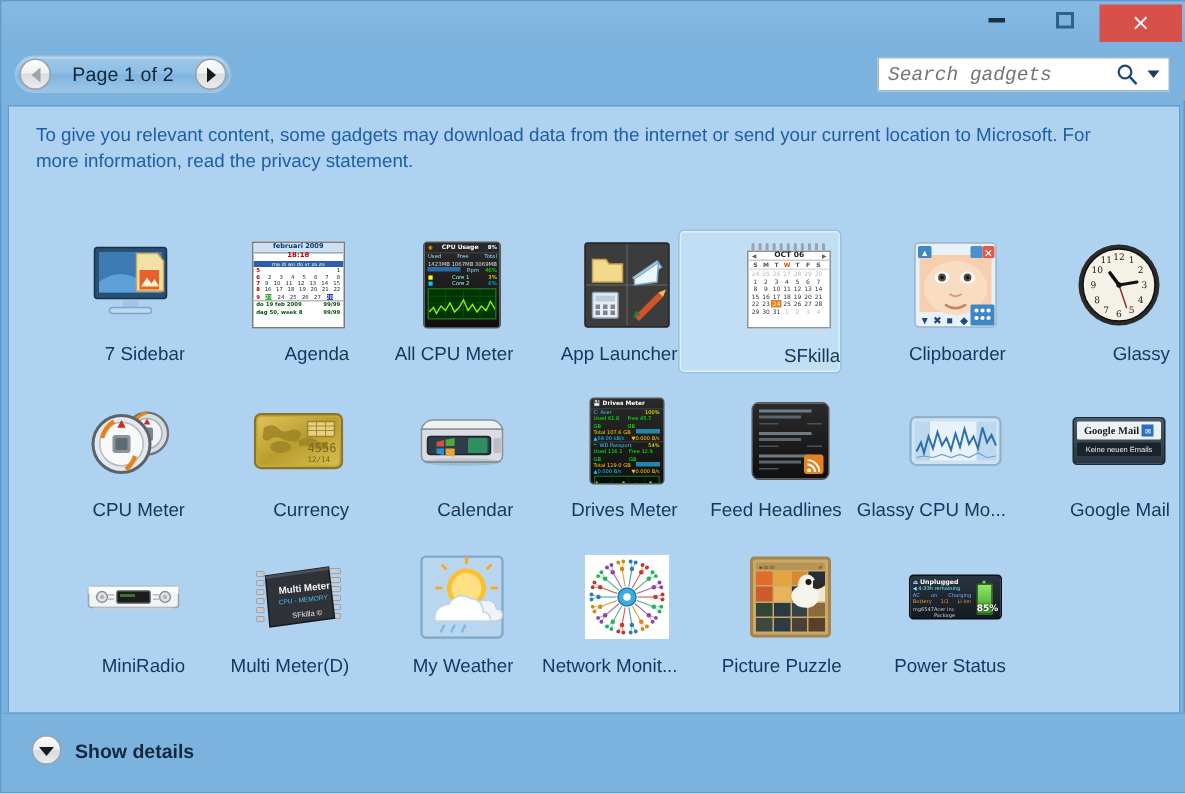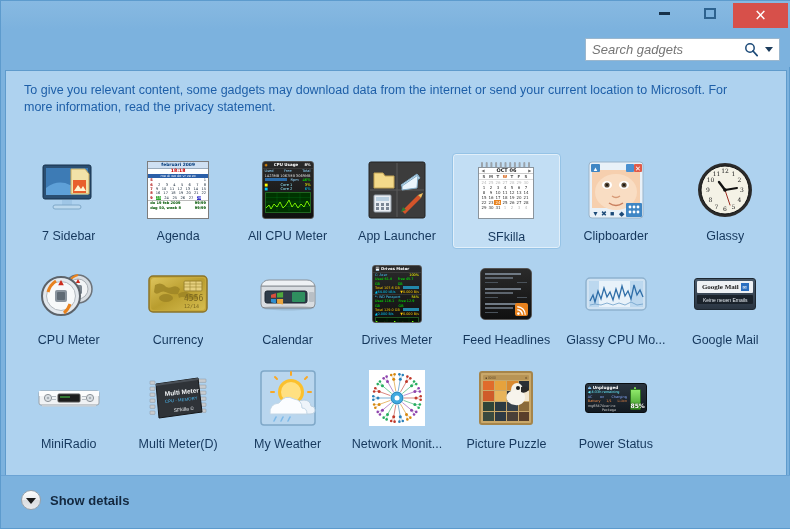--- a/index.html
+++ b/index.html
@@ -102,21 +102,21 @@
     position: absolute; right: 9px; top: 37px;
     width: 195px; height: 23px;
     background: #ffffff;
     border: 1px solid #9bb7ce;
     box-sizing: border-box;
     display: flex; align-items: center;
   }
   .search-input {
     flex: 1 1 auto;
     border: 0; outline: 0;
-    font-family: Liberation Sans, sans-serif;
+    font-family: Liberation Mono, monospace;
     font-style: italic;
     font-size: 13px;
     color: #4a4a4a;
     padding-left: 6px;
     background: transparent;
     width: 10px;
   }
   .search-icon {
     flex: 0 0 auto;
     width: 20px; height: 20px;
@@ -157,21 +157,21 @@
     position: absolute; left: 8px; top: 82px;
     width: 766px;
     display: grid;
     grid-template-columns: repeat(7, 1fr);
     row-gap: 8px;
   }
   .gadget {
     width: 100%;
     height: 96px;
     display: flex; flex-direction: column;
-    align-items: center; justify-content: flex-start;
+    align-items: flex-end; justify-content: flex-start;
     border-radius: 4px;
     box-sizing: border-box;
     padding-top: 3px;
     position: relative;
   }
   .gadget.selected {
     background: #c2def4;
     border: 1px solid #95c3e6;
     box-shadow: 0 0 0 1px rgba(255,255,255,0.5) inset;
   }
@@ -241,20 +241,29 @@
         <span class="glyph"></span>
       </div>
       <div class="winbtn winbtn-close">
         <span class="glyph">×</span>
       </div>
     </div>
   </div>
 
   <div class="toolbar"></div>
 
+  <div class="pager">
+    <div class="navbtn back">
+      <span class="tri"></span>
+    </div>
+    <div class="pager-label">Page 1 of 2</div>
+    <div class="navbtn fwd">
+      <span class="tri"></span>
+    </div>
+  </div>
 
   <div class="searchbox">
     <input class="search-input" type="text" placeholder="Search gadgets" style="">
     <span class="search-icon">
       <svg width="15" height="15" viewBox="0 0 15 15">
         <circle cx="6" cy="6" r="4.2" fill="none" stroke="#1c4a78" stroke-width="1.5"></circle>
         <line x1="9" y1="9" x2="13.2" y2="13.6" stroke="#1c4a78" stroke-width="1.7" stroke-linecap="round"></line>
       </svg>
     </span>
     <span class="search-caret">

